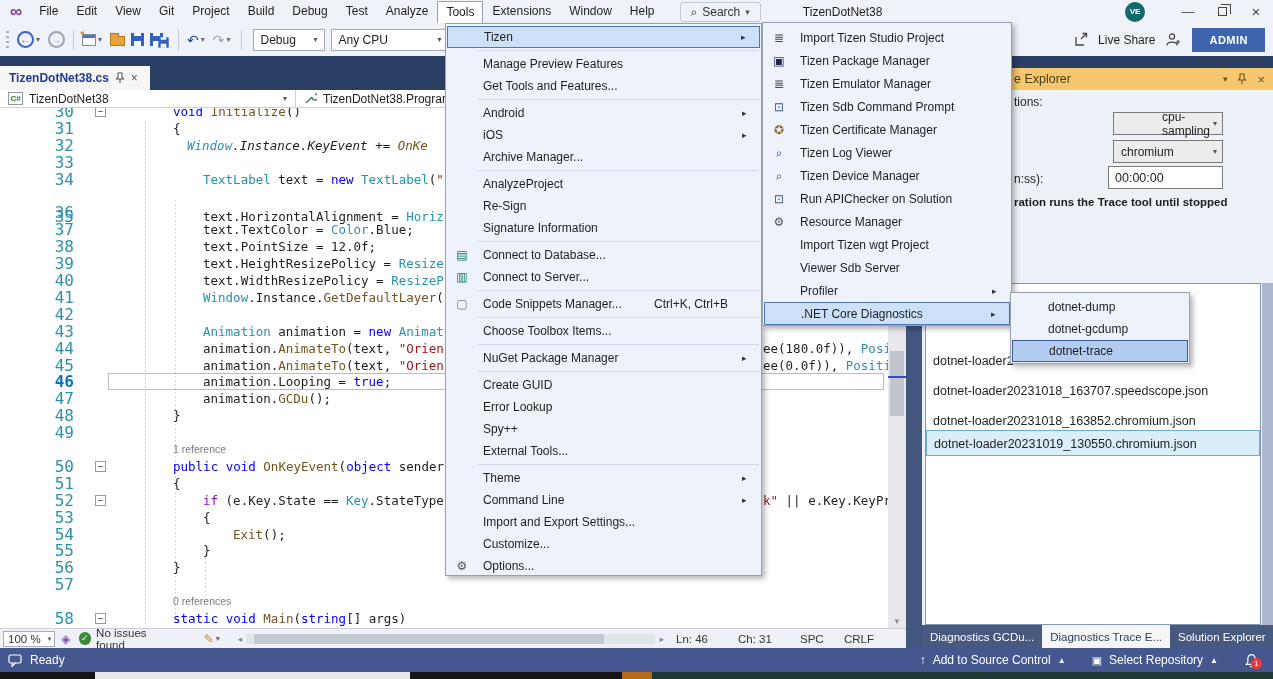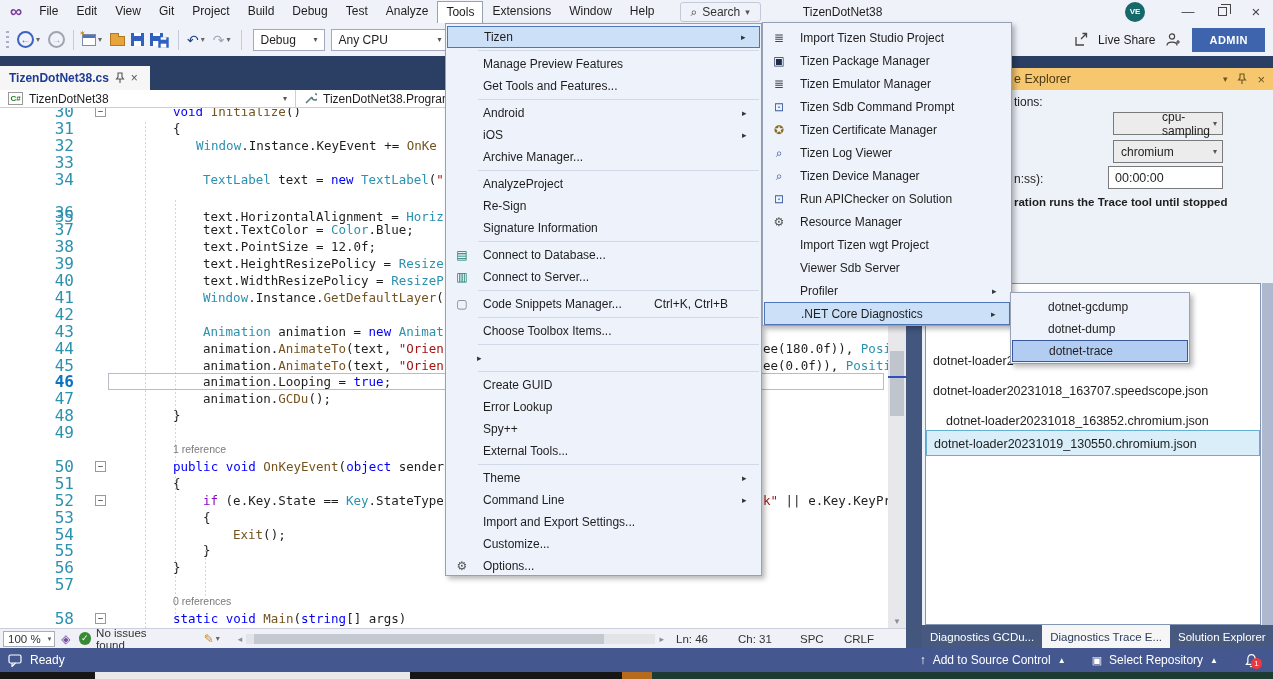--- a/index.html
+++ b/index.html
@@ -261,21 +261,21 @@
       <span>TizenDotNet38.Program</span>
     </div>
   </div>
   <div id="code-area">
     <div class="guide" style="left:145px; top:14px; height:596px;"></div>
     <div class="guide" style="left:175px; top:92px; height:420px;"></div>
     <div class="guide" style="left:205px; top:442px; height:48px;"></div>
     <div id="code-rows">
         <div class="crow" style="top: -5px;"><span class="lnum">30</span><span class="foldbox">−</span><span class="ctext" style="left: 173px;"><span class="sg-kw">void</span><span class="sg-pl"> </span><span class="sg-m">Initialize</span><span class="sg-pl">()</span></span></div>
         <div class="crow" style="top: 11.9px;"><span class="lnum">31</span><span class="ctext" style="left: 173px;"><span class="sg-pl">{</span></span></div>
-        <div class="crow" style="top: 28.8px;"><span class="lnum">32</span><span class="ctext" style="left: 196px;"><span class="sg-ty">Window</span><span class="sg-pl">.Instance.KeyEvent += </span><span class="sg-m">OnKe</span></span></div>
+        <div class="crow" style="top: 28.8px;"><span class="lnum">32</span><span class="ctext" style="left: 187px; font-style: italic;"><span class="sg-ty">Window</span><span class="sg-pl">.Instance.KeyEvent += </span><span class="sg-m">OnKe</span></span></div>
         <div class="crow" style="top: 45.7px; padding-left: 32px;"><span class="lnum">33</span><span class="ctext" style="left: 113px;"></span></div>
         <div class="crow" style="top: 62.6px;"><span class="lnum">34</span><span class="ctext" style="left: 203px;"><span class="sg-ty">TextLabel</span><span class="sg-pl"> text = </span><span class="sg-kw">new</span><span class="sg-pl"> </span><span class="sg-ty">TextLabel</span><span class="sg-pl">(</span><span class="sg-str">"</span></span></div>
         <div class="crow" style="top: 79.5px; margin-top: 20px;"><span class="lnum">35</span><span class="ctext" style="left: 203px;"><span class="sg-pl">text.HorizontalAlignment = </span><span class="sg-ty">Horiz</span></span></div>
         <div class="crow" style="top: 96.4px;"><span class="lnum">36</span></div>
         <div class="crow" style="top: 113.3px;"><span class="lnum">37</span><span class="ctext" style="left: 203px;"><span class="sg-pl">text.TextColor = </span><span class="sg-ty">Color</span><span class="sg-pl">.Blue;</span></span></div>
         <div class="crow" style="top: 130.2px;"><span class="lnum">38</span><span class="ctext" style="left: 203px;"><span class="sg-pl">text.PointSize = 12.0f;</span></span></div>
         <div class="crow" style="top: 147.1px;"><span class="lnum">39</span><span class="ctext" style="left: 203px;"><span class="sg-pl">text.HeightResizePolicy = </span><span class="sg-ty">Resize</span></span></div>
         <div class="crow" style="top: 164px;"><span class="lnum">40</span><span class="ctext" style="left: 203px;"><span class="sg-pl">text.WidthResizePolicy = </span><span class="sg-ty">ResizeP</span></span></div>
         <div class="crow" style="top: 180.9px;"><span class="lnum">41</span><span class="ctext" style="left: 203px;"><span class="sg-ty">Window</span><span class="sg-pl">.Instance.</span><span class="sg-m">GetDefaultLayer</span><span class="sg-pl">(</span></span></div>
         <div class="crow" style="top: 197.8px;"><span class="lnum">42</span><span class="ctext" style="left: 113px;"></span></div>
@@ -354,21 +354,21 @@
   </div>
   <span class="plabel" style="left:92px; top:116px;">n:ss):</span>
   <div id="duration-box">
     <span>00:00:00</span>
   </div>
   <span id="panel-note">ration runs the Trace tool until stopped</span>
   <div id="file-list">
       <div class="fitem" style="top: 4px; padding-left: 89px;">0231013_131408.nettrace</div>
       <div class="fitem" style="top: 64px; padding-left: 7px;">dotnet-loader2</div>
       <div class="fitem" style="top: 94px; padding-left: 7px;">dotnet-loader20231018_163707.speedscope.json</div>
-      <div class="fitem" style="top: 124px; padding-left: 20px;">dotnet-loader20231018_163852.chromium.json</div>
+      <div class="fitem" style="top: 124px; padding-left: 7px;">dotnet-loader20231018_163852.chromium.json</div>
       <div class="fitem sel" style="top: 146px; padding-left: 7px;">dotnet-loader20231019_130550.chromium.json</div>
     </div>
   <div id="panel-scroll"></div>
   <div id="panel-tabs">
       <div class="ptab">Diagnostics GCDu...</div>
       <div class="ptab active">Diagnostics Trace E...</div>
       <div class="ptab">Solution Explorer</div>
     </div>
 </div>
 
@@ -474,20 +474,21 @@
     </div>
     <div class="msp"></div>
     <div class="mi">
       <span class="mic"></span>
       <span class="mlab">Choose Toolbox Items...</span>
       <span class="marr"></span>
     </div>
     <div class="msp"></div>
     <div class="mi">
       <span class="mic"></span>
+      <span class="mlab">NuGet Package Manager</span>
       <span class="marr">▸</span>
     </div>
     <div class="msp"></div>
     <div class="mi">
       <span class="mic"></span>
       <span class="mlab">Create GUID</span>
       <span class="marr"></span>
     </div>
     <div class="mi">
       <span class="mic"></span>
@@ -594,26 +595,26 @@
     </div>
     <div class="mi hl">
       <span class="mic"></span>
       <span class="mlab">.NET Core Diagnostics</span>
       <span class="marr">▸</span>
     </div>
   </div>
 <div class="menu" id="dotnet-menu">
     <div class="mi">
       <span class="mic"></span>
+      <span class="mlab">dotnet-dump</span>
+      <span class="marr"></span>
+    </div>
+    <div class="mi">
+      <span class="mic"></span>
       <span class="mlab">dotnet-gcdump</span>
       <span class="marr"></span>
     </div>
-    <div class="mi">
-      <span class="mic"></span>
-      <span class="mlab">dotnet-dump</span>
-      <span class="marr"></span>
-    </div>
     <div class="mi hl2">
       <span class="mic"></span>
       <span class="mlab">dotnet-trace</span>
       <span class="marr"></span>
     </div>
   </div>
 
 </body></html>

